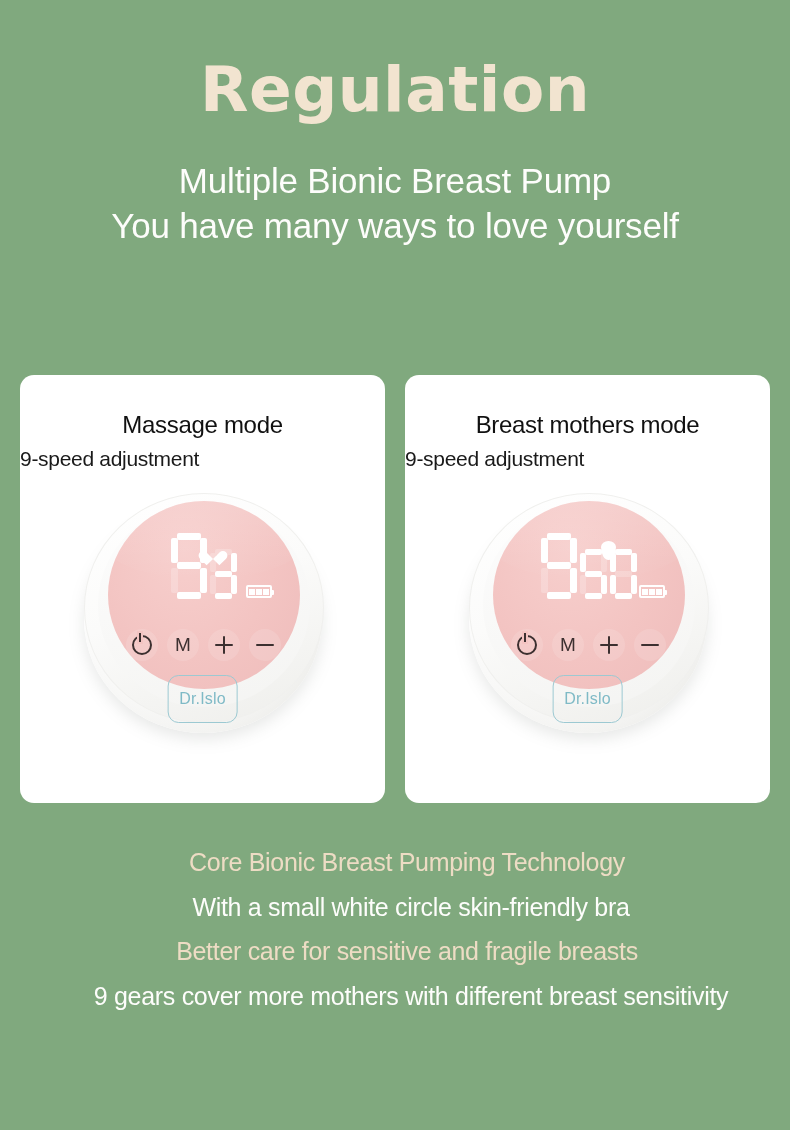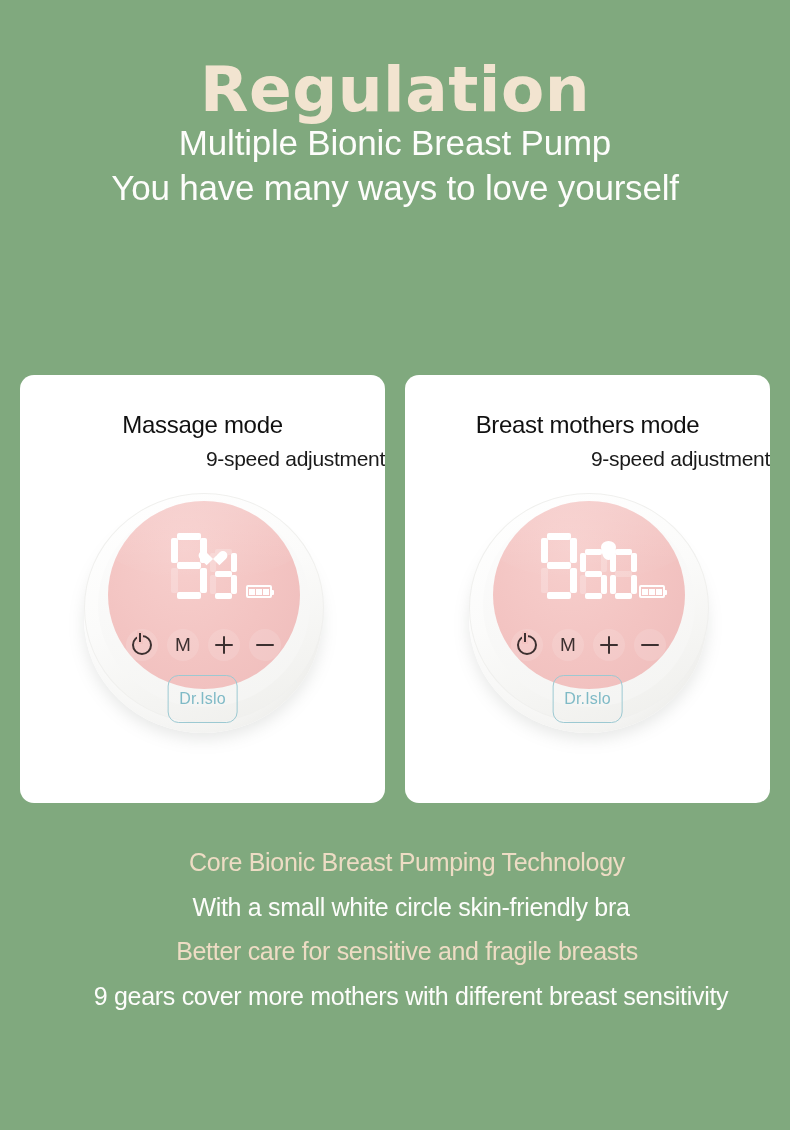--- a/index.html
+++ b/index.html
@@ -20,20 +20,21 @@
     font-family:"DejaVu Sans", sans-serif;
     font-size:63px;
     font-weight:700;
     color:#f2e4d0;
     letter-spacing:0.5px;
     line-height:1;
     margin:0;
   }
   .sub-block{
     text-align:center;
+    margin-top:38px;
   }
   .sub-line{
     font-size:35px;
     font-weight:400;
     color:#fdfdfb;
     line-height:1.28;
     margin:0;
     letter-spacing:-0.2px;
   }
 
@@ -55,28 +56,27 @@
   .card-title{
     text-align:center;
     font-size:24px;
     color:#111111;
     font-weight:400;
     margin:0;
     padding-top:36px;
     letter-spacing:-0.3px;
   }
   .card-sub{
-    text-align:right;
+    text-align:left;
     font-size:21px;
     color:#1a1a1a;
     font-weight:400;
     margin:0;
     padding-top:8px;
     letter-spacing:-0.3px;
-    padding-left:38px;
   }
 
   
   .device{
     position:absolute;
     left:50%;
     transform:translateX(-50%);
     top:112px;
     width:250px;
     height:250px;

